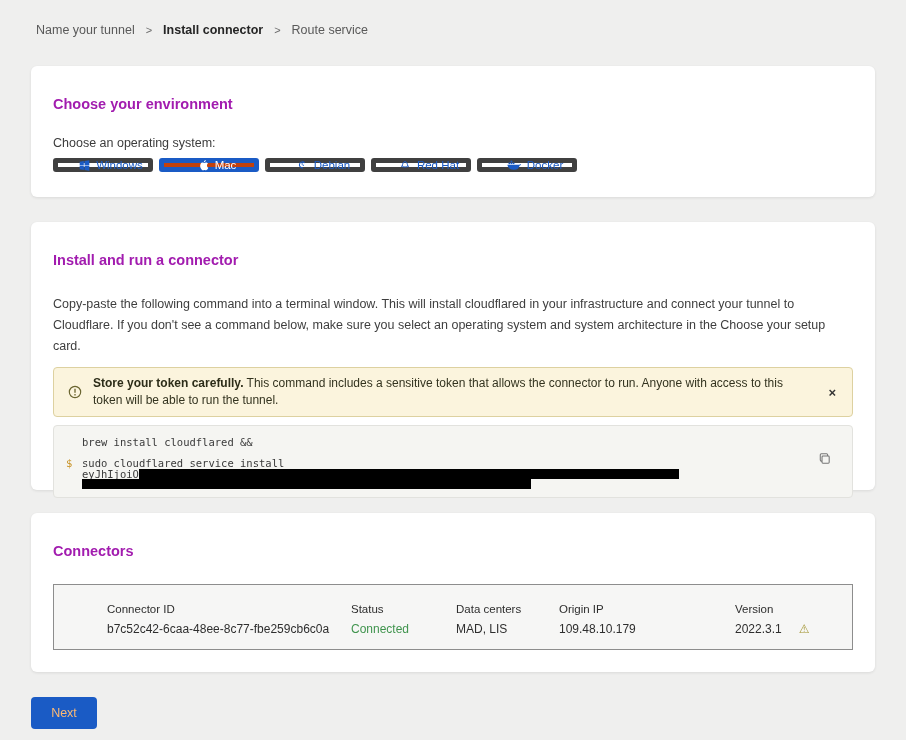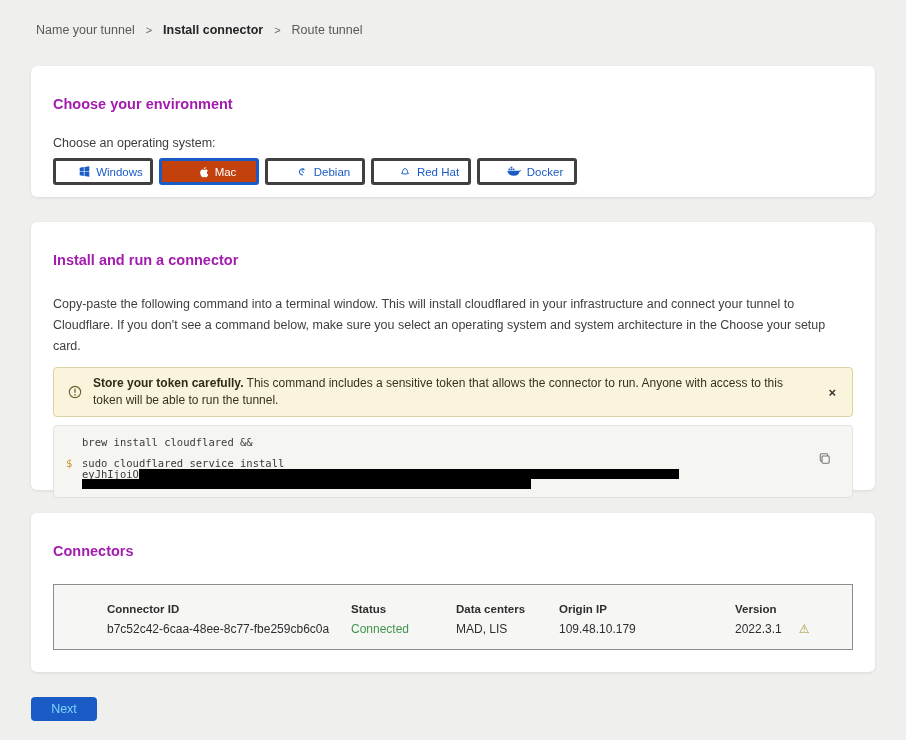--- a/index.html
+++ b/index.html
@@ -24,22 +24,22 @@
     border-radius:6px; box-shadow:0 1px 3px rgba(0,0,0,.09);
     padding:0 22px;
   }
   .card-title { font-size:14.5px; font-weight:bold; color:#a21caf; }
 
   #card-environment { top:66px; height:131px; }
   #card-environment .card-title { padding-top:30px; }
   .os-label { margin-top:24px; font-size:12.5px; color:#3c3c3c; }
   .os-row { margin-top:8px; display:flex; gap:6px; }
   .os-btn {
-    width:100px; height:27px; display:flex; align-items:center; justify-content:center; gap:6px;
-    background:#fff; border:3px solid #404040; border-radius:3px;
+    width:100px; height:14px; display:flex; align-items:center; justify-content:center; gap:6px;
+    background:#fff; border:5px solid #404040; border-radius:3px;
     color:#1a5bc5; font-size:11.5px; font-family:"Liberation Sans",sans-serif; cursor:pointer;padding-left:16px;
   }
   .os-btn.selected { background:#c2410c; border-color:#1a5bc5; color:#fff; }
   .os-btn .btn-icon { display:flex; align-items:center; }
 
   #card-install { top:222px; height:268px; }
   #card-install .card-title { padding-top:30px; }
   .install-desc { margin-top:26px; font-size:12.5px; line-height:21px; color:#3e3e3e; }
 
   .warn-banner {
@@ -66,41 +66,41 @@
   .redact.r2 { width:449px; }
   .copy-btn { position:absolute; top:26px; right:20px; background:none; border:none; cursor:pointer; display:flex; }
 
   #card-connectors { top:513px; height:159px; }
   #card-connectors .card-title { padding-top:30px; }
   .conn-table {
     margin-top:25px; width:800px; height:66px; background:#f6f6f5;
     border:1px solid #8d8d8d; padding:18px 0 0 53px;
   }
   .t-row { display:grid; grid-template-columns:244px 105px 103px 176px 1fr; }
-  .t-row.head { font-weight:bold; font-size:11.5px; color:#2e2e2e; margin-bottom:7px; }
+  .t-row.head { font-weight:normal; font-size:11.5px; color:#2e2e2e; margin-bottom:7px; }
   .t-row.vals { font-size:12px; color:#2e2e2e; }
   .status-green { color:#40944e; }
   .version-cell { display:flex; align-items:center; gap:17px; }
   .tri-icon { font-family:"DejaVu Sans",sans-serif; color:#a0922c; font-size:12px; line-height:12px; }
 
   .next-btn {
-    position:absolute; top:697px; left:31px; width:66px; height:24px;
-    background:#1a5bc5; color:#7dd3fc; border:none; border-radius:4px;
+    position:absolute; top:697px; left:31px; width:66px; height:32px;
+    background:#1a5bc5; color:#fdba74; border:none; border-radius:4px;
     font-size:12.5px; font-family:"Liberation Sans",sans-serif; cursor:pointer;
   }
 </style>
 </head>
 <body>
 
 <nav class="breadcrumb">
   <span class="crumb">Name your tunnel</span>
   <span class="crumb-sep">&gt;</span>
   <span class="crumb active">Install connector</span>
   <span class="crumb-sep">&gt;</span>
-  <span class="crumb">Route tunnel</span>
+  <span class="crumb">Route service</span>
 </nav>
 
 <section class="card" id="card-environment">
   <h2 class="card-title">Choose your environment</h2>
   <div class="os-label">Choose an operating system:</div>
   <div class="os-row">
     <button class="os-btn">
       <span class="btn-icon">
         <svg viewBox="0 0 16 16" width="11" height="11">
             <path fill="currentColor" d="M1 2.5l6-.9v5.9H1zM8 1.4L15 .4v7.1H8zM1 8.5h6v5.9l-6-.9zM8 8.5h7v7.1l-7-1z"></path>

